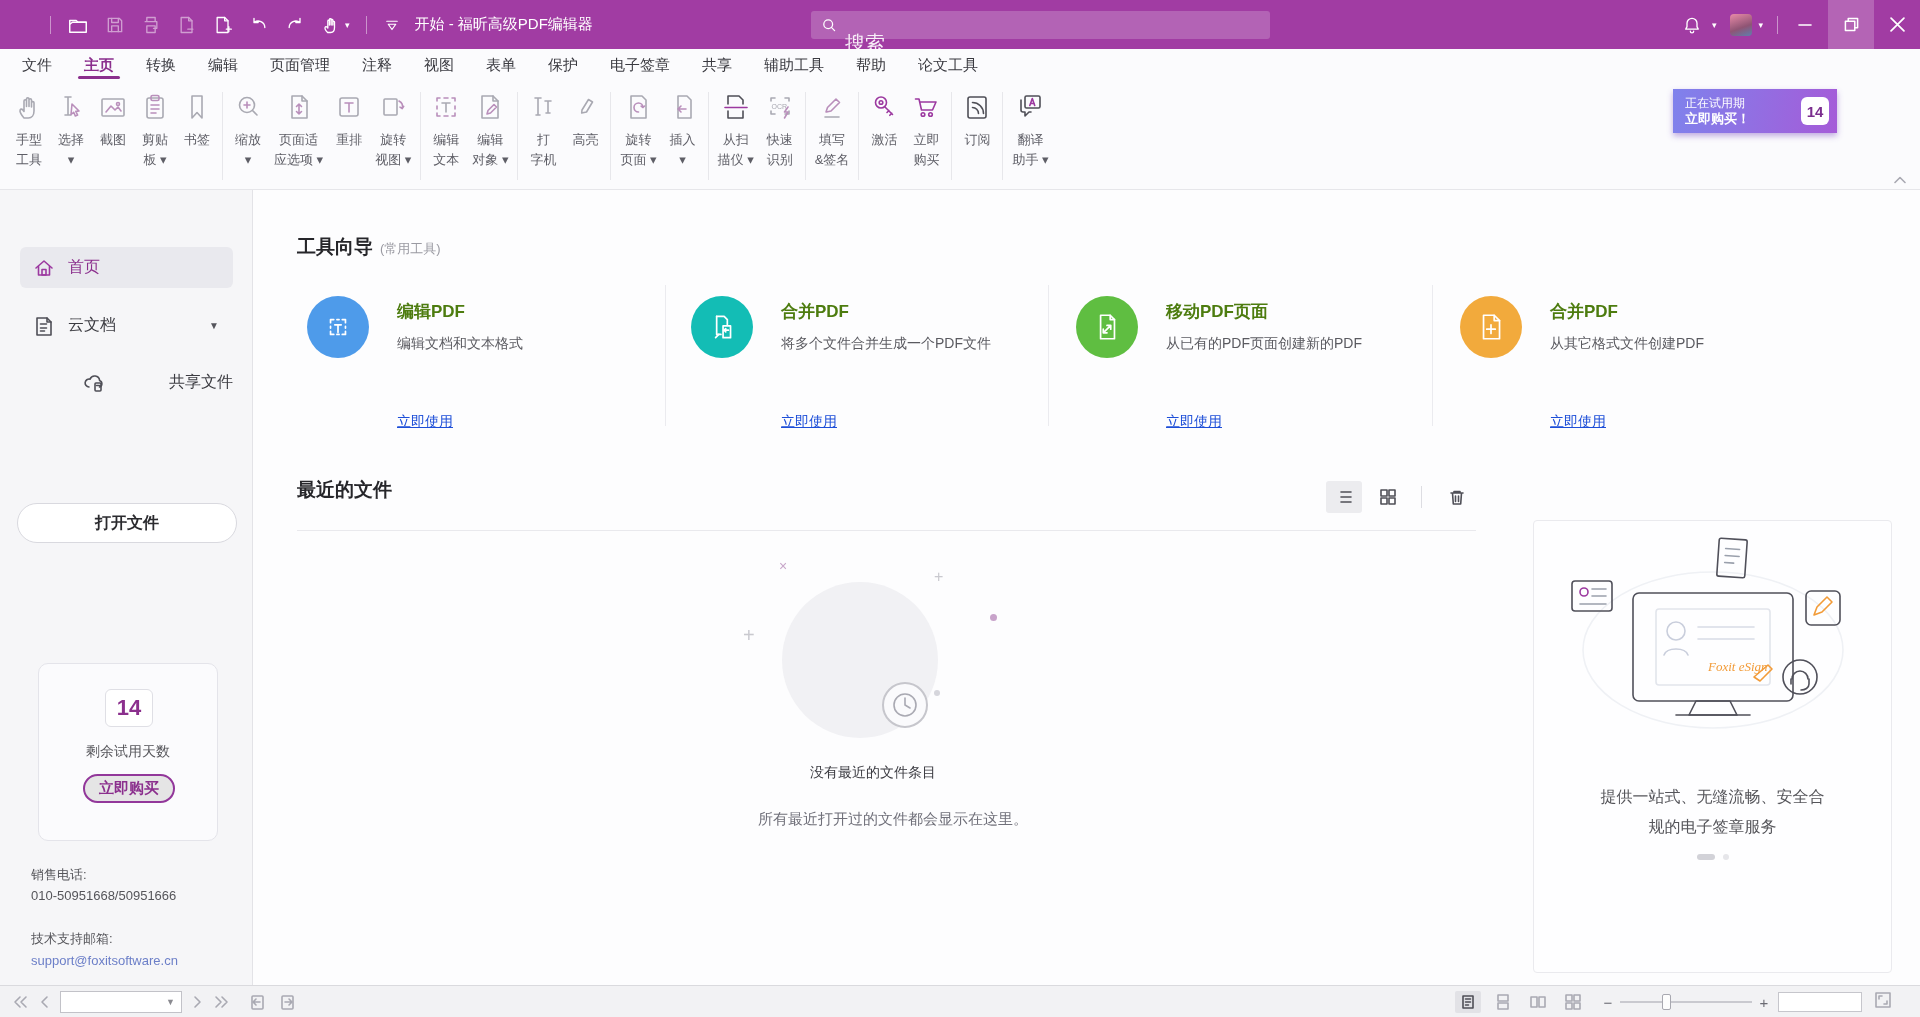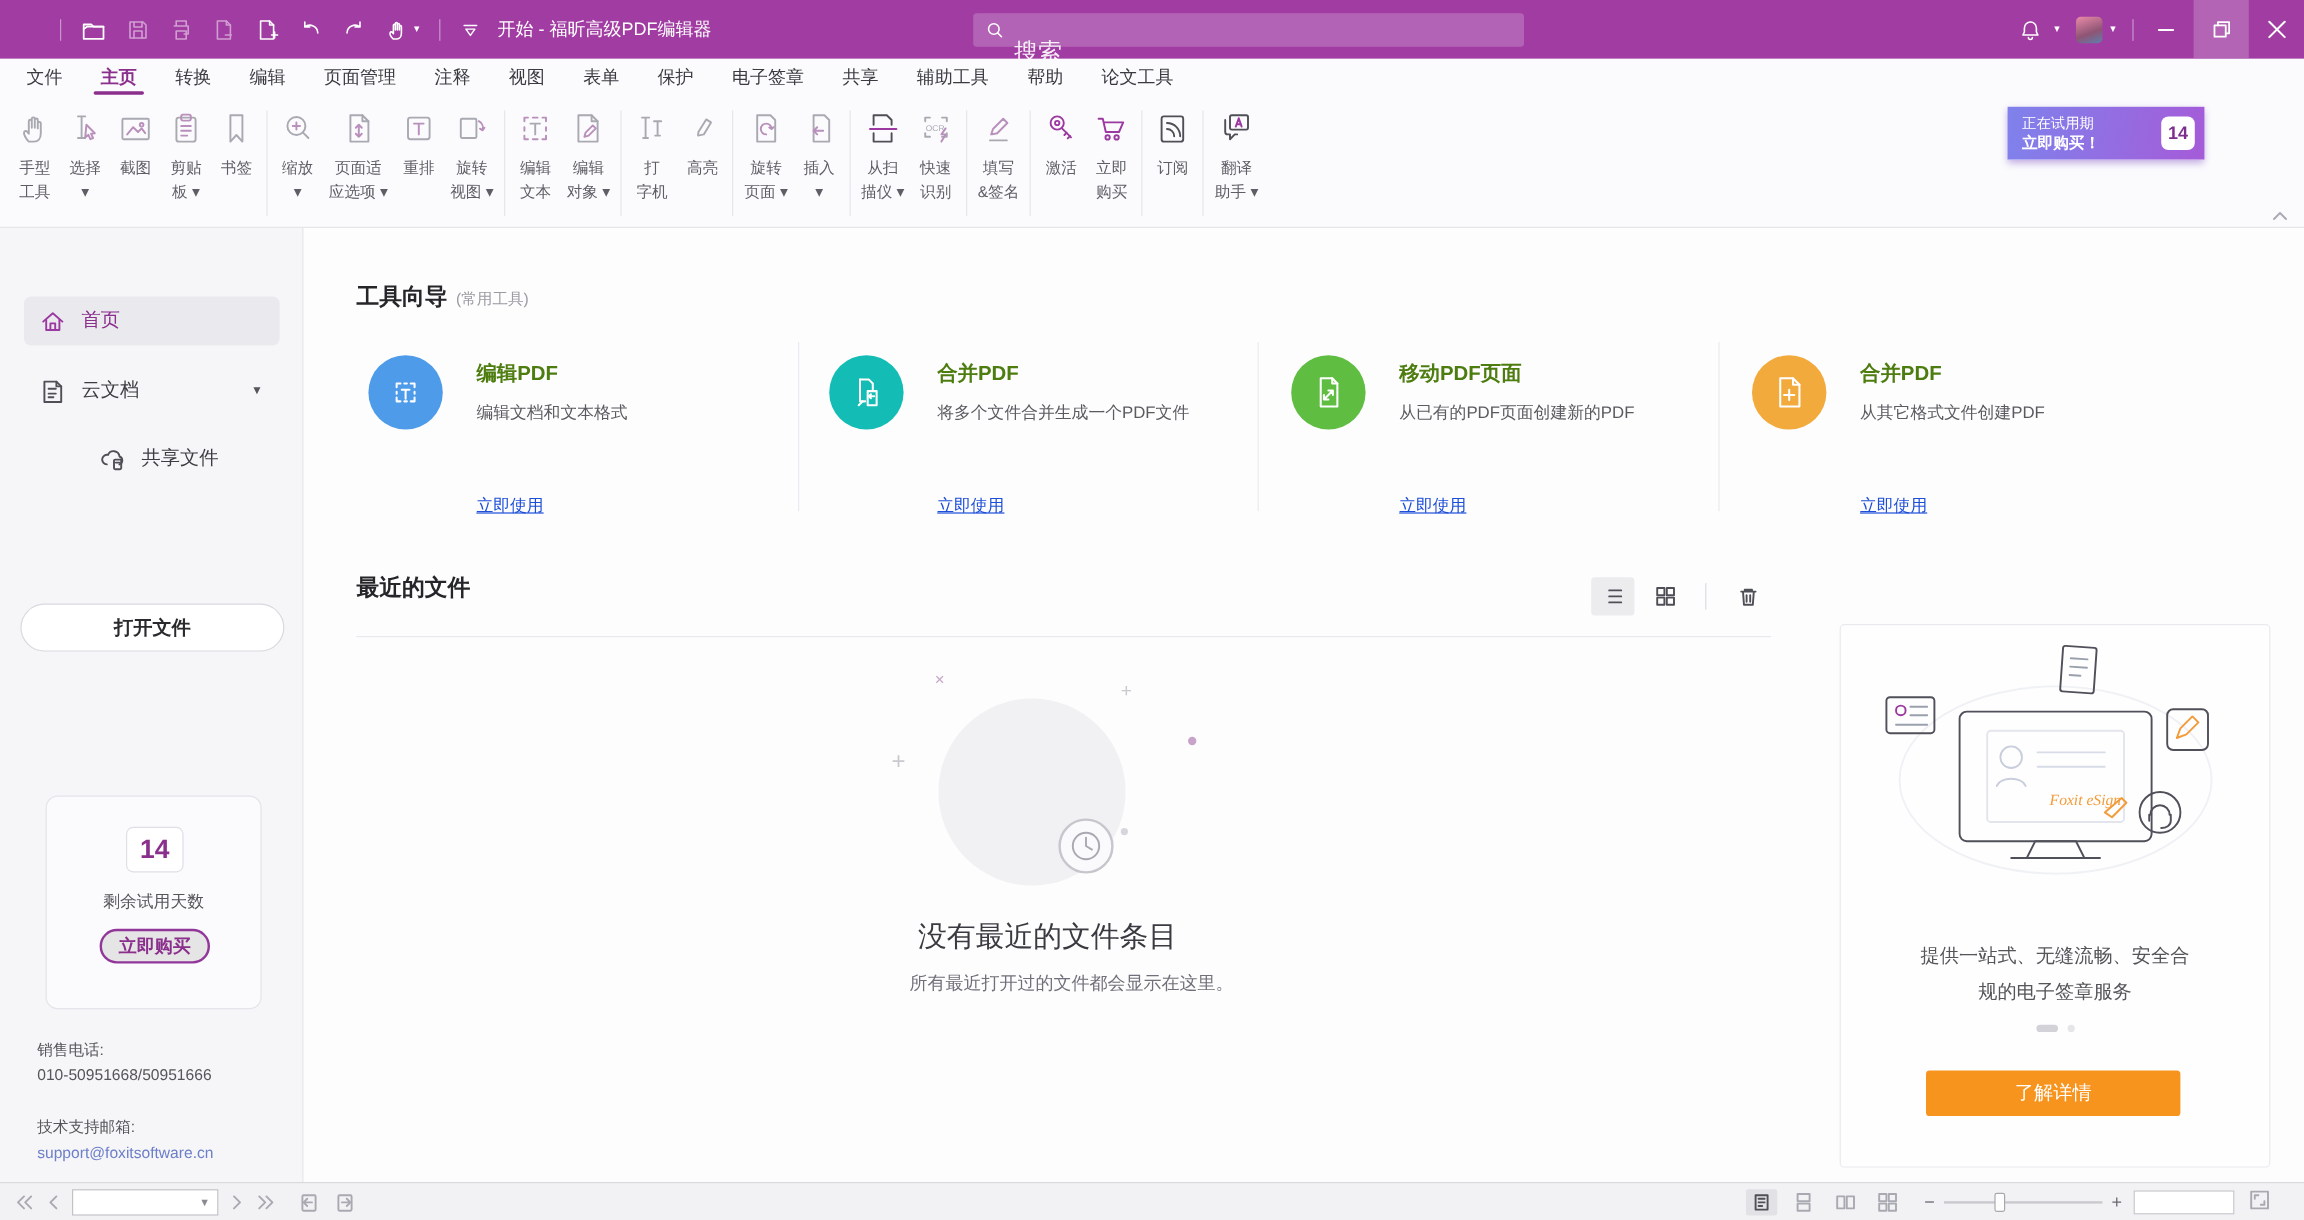--- a/index.html
+++ b/index.html
@@ -72,21 +72,21 @@
   .card .ct { position:absolute; left:92px; top:14px; font-size:17px; font-weight:600; color:#4d7c0f; }
   .card .cd { position:absolute; left:92px; top:49px; font-size:14px; color:#5A5A60; white-space:nowrap; }
   .card .cl { position:absolute; left:92px; top:127px; font-size:14px; color:#1d4ed8; text-decoration:underline; }
   .card-sep { position:absolute; top:95px; width:1px; height:141px; background:#EBEBEF; }
   #recent-head { position:absolute; left:44px; top:287px; font-size:19px; font-weight:bold; color:#26262A; }
   .viewbtn { position:absolute; top:291px; width:36px; height:32px; border-radius:3px; display:flex; align-items:center; justify-content:center; }
   .viewbtn.on { background:#ECECEF; }
   #recent-rule { position:absolute; left:44px; top:340px; width:1179px; height:1px; background:#E9E9ED; }
   #empty-circle { position:absolute; left:529px; top:392px; width:156px; height:156px; border-radius:50%; background:#F1F1F4; display:flex; align-items:center; justify-content:center; }
   #empty-clock { position:absolute; left:629px; top:492px; width:46px; height:46px; border-radius:50%; background:#FAFAFC; border:2px solid #C6C6CC; display:flex; align-items:center; justify-content:center; }
-  #empty-title { position:absolute; left:380px; top:574px; width:480px; text-align:center; font-size:24px; color:#3A3A40; }
+  #empty-title { position:absolute; left:380px; top:574px; width:480px; text-align:center; font-size:14px; color:#3A3A40; }
   #empty-sub { position:absolute; left:400px; top:620px; width:480px; text-align:center; font-size:15px; color:#70707A; }
   .spark { position:absolute; color:#C9C9CF; }
   .dot { position:absolute; border-radius:50%; }
 
   
   #promo { position:absolute; left:1280px; top:330px; width:359px; height:453px; background:#FEFEFF; border:1px solid #EAEAEE; border-radius:4px; }
   #promo .pl { position:absolute; width:100%; text-align:center; font-size:16px; color:#55555A; }
   #promo .dots { position:absolute; left:0; top:333px; width:100%; display:flex; justify-content:center; align-items:center; gap:8px; }
   #promo .dots .d1 { width:18px; height:6px; border-radius:3px; background:#D2D2D8; }
   #promo .dots .d2 { width:6px; height:6px; border-radius:50%; background:#E6E6EA; }
@@ -495,21 +495,21 @@
   <div class="side-item" style="top:115px;">
     <span class="sic">
         <svg width="24" height="24" viewBox="0 0 24 24">
           <path class="dk" d="M5 4h10l4 4v13H5z"></path>
           <path class="dk" d="M15 4v4h4M8.5 10h6M8.5 14h6M8.5 17h4"></path>
         </svg>
       </span>
     <span>云文档</span>
     <span class="side-caret">▼</span>
   </div>
-  <div class="side-item" style="top:172px; padding-left:50px;">
+  <div class="side-item" style="top:172px; padding-left:50px;justify-content:space-between;">
     <span class="sic">
         <svg width="24" height="24" viewBox="0 0 24 24">
           <path class="dk" d="M7 16a4 4 0 1 1 1-7.9A5 5 0 0 1 17.6 9.4 3.5 3.5 0 0 1 17.5 16"></path>
           <rect class="dk" x="13" y="12" width="6" height="8" rx="1"></rect>
           <path class="dk" d="M14.5 14.5h3"></path>
         </svg>
       </span>
     <span>共享文件</span>
   </div>
 
@@ -652,21 +652,20 @@
       <circle cx="242" cy="142" r="17" stroke="#50505A" fill="#FFFFFF"></circle>
       <path d="M234 144a8 8 0 0 1 16 0" stroke="#50505A"></path>
       <path d="M233 144v5M251 144v5M251 149c0 4-4 6-8 6" stroke="#50505A"></path>
     </svg>
     <div class="pl" style="top:266px;">提供一站式、无缝流畅、安全合</div>
     <div class="pl" style="top:296px;">规的电子签章服务</div>
     <div class="dots">
         <span class="d1"></span>
         <span class="d2"></span>
       </div>
-    <div id="promo-btn">了解详情</div>
   </div>
 </div>
 
 <div id="statusbar">
   <div id="sb-left">
     <span class="sb-ico">
         <svg width="16" height="14" viewBox="0 0 16 14">
           <path class="gy" d="M8 2 3 7l5 5M14 2 9 7l5 5"></path>
         </svg>
       </span>

